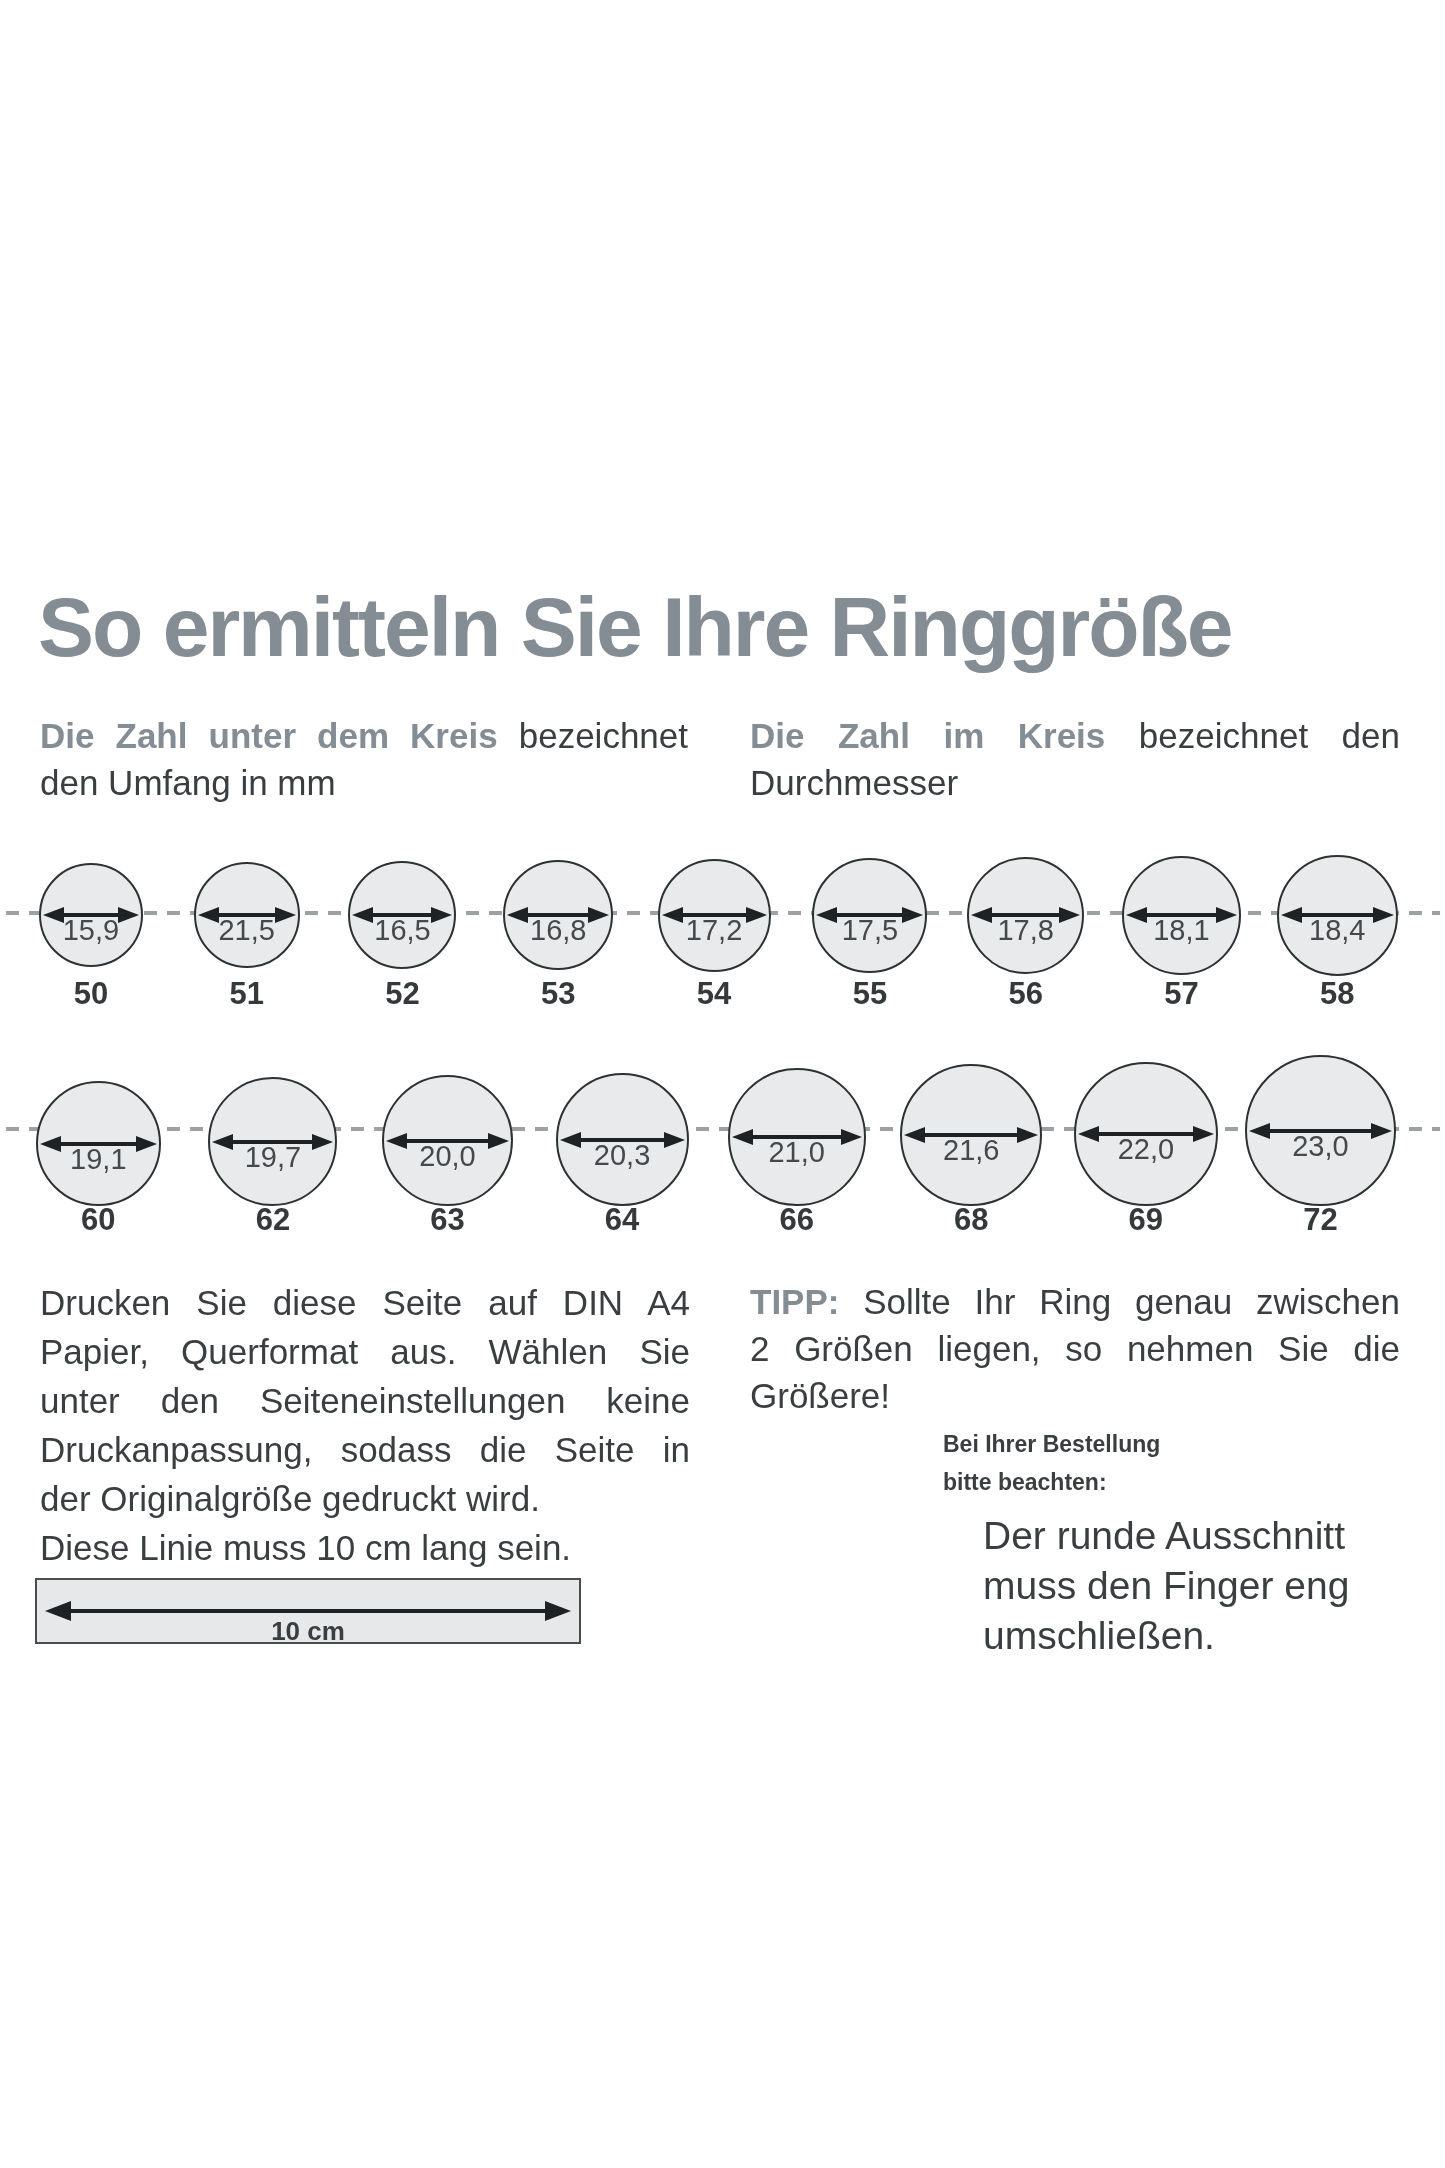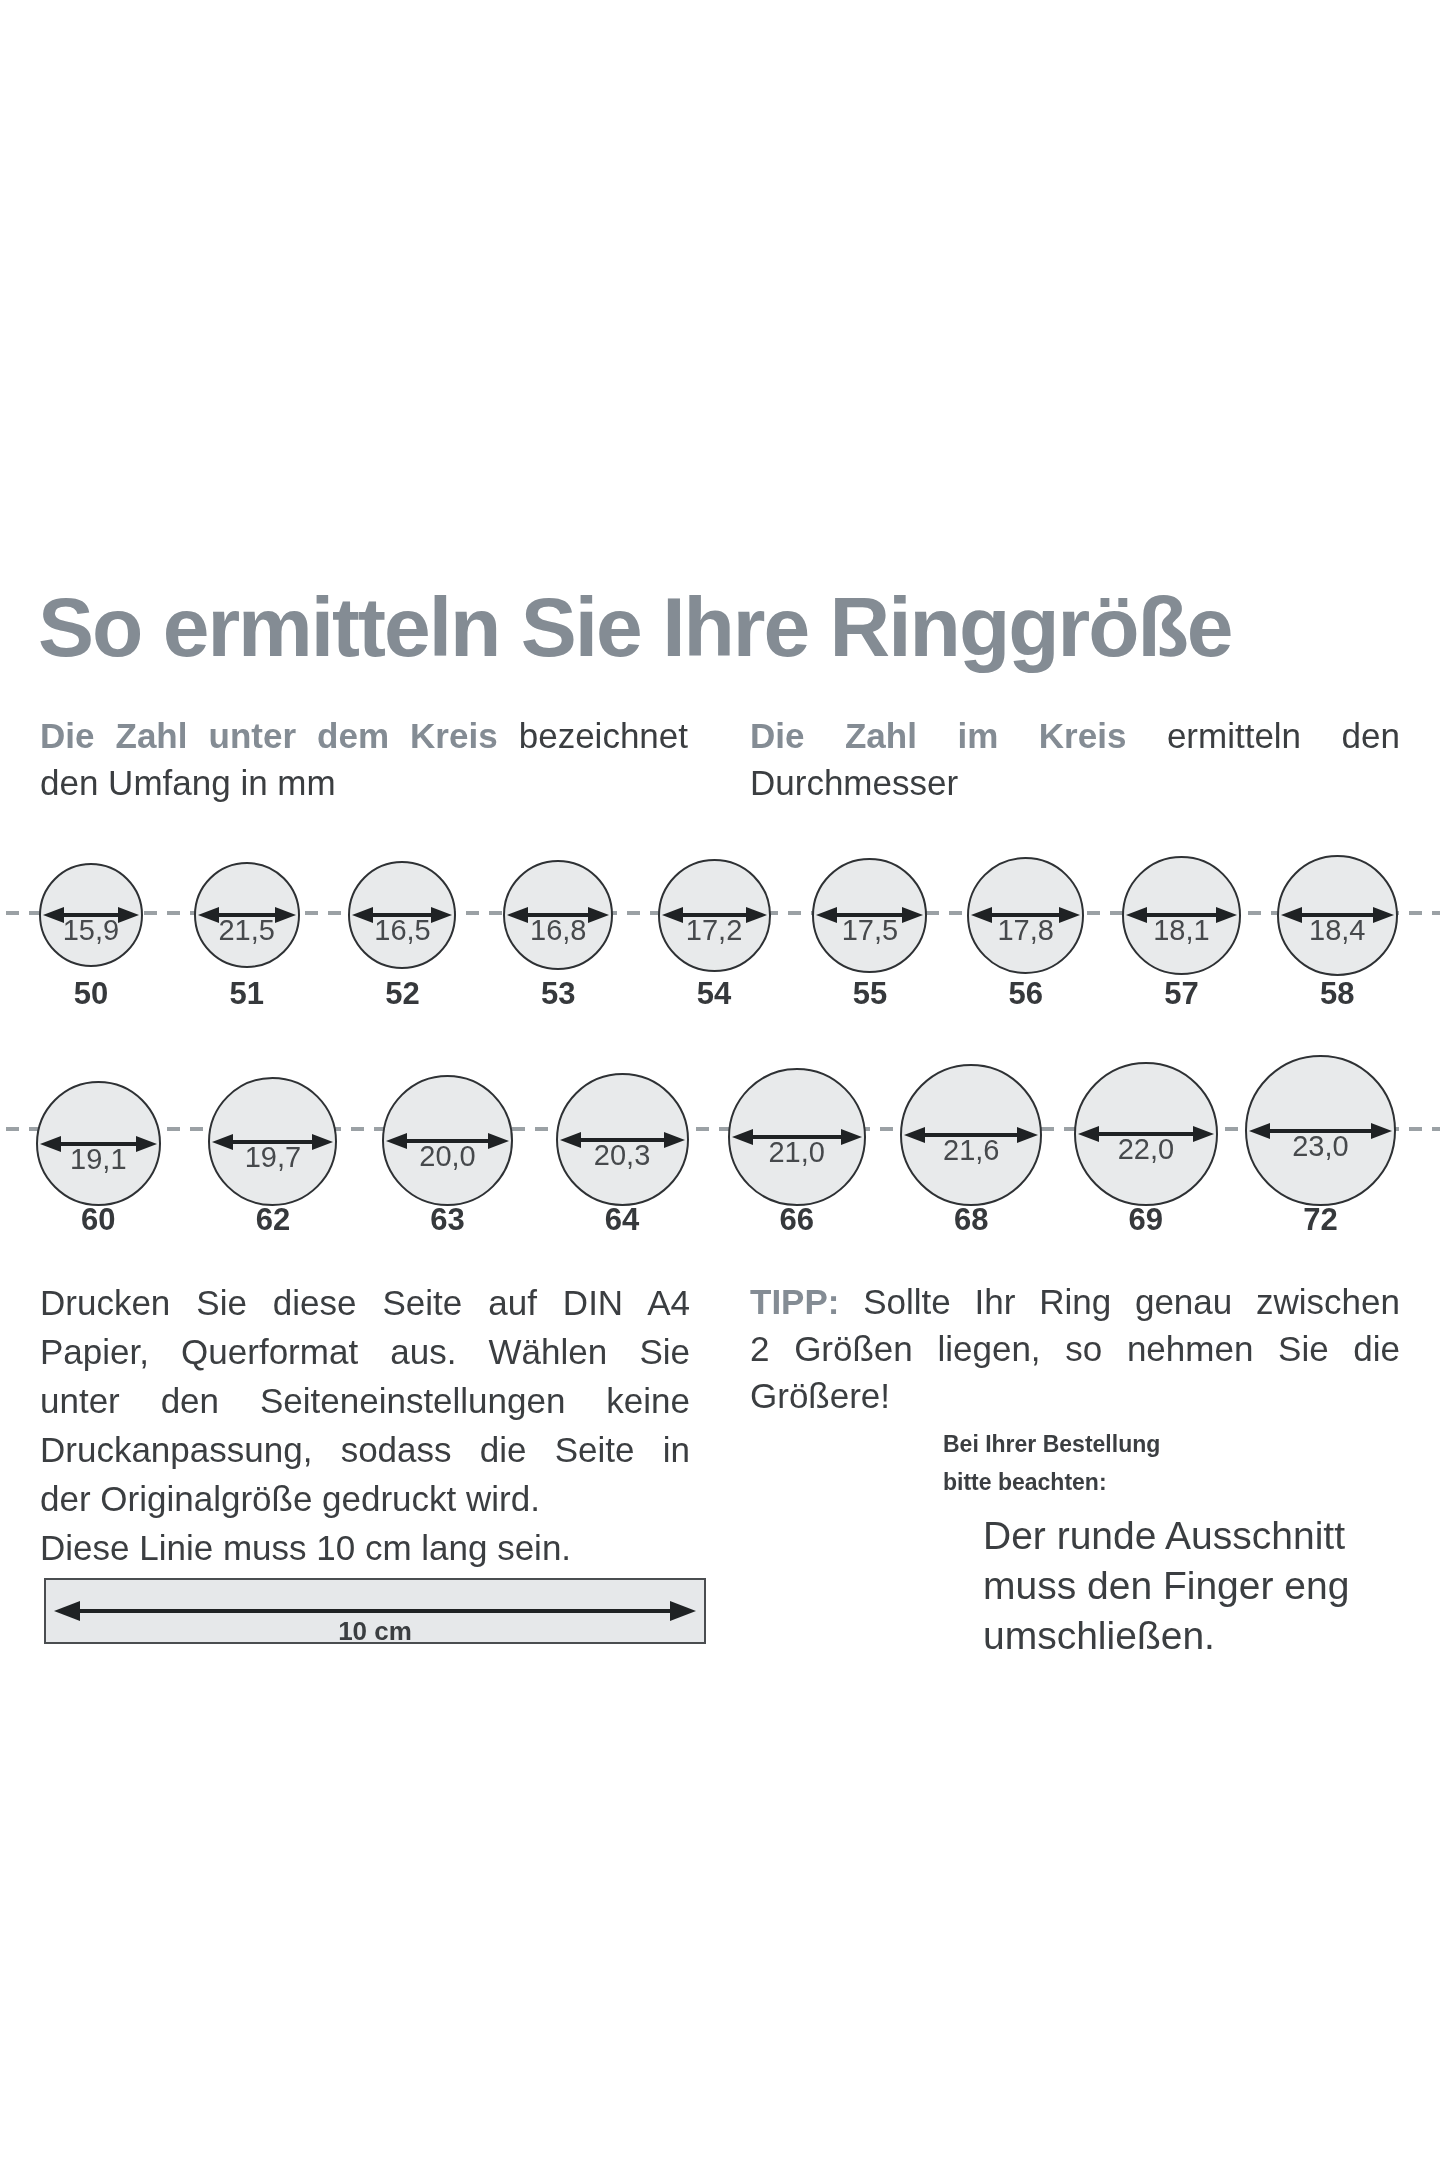--- a/index.html
+++ b/index.html
@@ -110,22 +110,22 @@
     font-size: 23px; font-weight: bold; line-height: 38px;
   }
   .order-body {
     position: absolute;
     left: 983px; top: 1511px;
     font-size: 39px; line-height: 50px;
   }
 
   .ruler {
     position: absolute;
-    left: 44px; top: 1578px;
-    width: 662px; height: 66px;
+    left: 35px; top: 1578px;
+    width: 546px; height: 66px;
     background: var(--ruler-fill, #E6E8EA);
     border: 2px solid var(--ruler-border, #4A4D50);
     box-sizing: border-box;
   }
   .ruler-arrow { position: absolute; left: 8px; right: 8px; top: 21px; height: 20px; }
   .ruler-arrow .shaft {
     position: absolute; left: 8px; right: 8px; top: 8px; height: 4px;
     background: var(--arrow-black, #1F2224);
   }
   .ruler-arrow::before, .ruler-arrow::after {
@@ -152,21 +152,21 @@
 <div class="page">
 
   <h1 class="title">So ermitteln Sie Ihre Ringgröße</h1>
 
   <div class="textblock intro-left">
     <div class="line stretch"><span class="hl">Die Zahl unter dem Kreis</span> <span>bezeichnet</span></div>
     <div class="line">den Umfang in mm</div>
   </div>
 
   <div class="textblock intro-right">
-    <div class="line stretch"><span class="hl">Die Zahl im Kreis</span> <span>ermitteln den</span></div>
+    <div class="line stretch"><span class="hl">Die Zahl im Kreis</span> <span>bezeichnet den</span></div>
     <div class="line">Durchmesser</div>
   </div>
 
   <div class="dash dash-1"></div>
   <div class="dash dash-2"></div>
 
   <div class="circle-row row-1">
       <div class="circle-cell">
     <div class="circle-box">
       <div class="circle" style="--d: 104px;">

